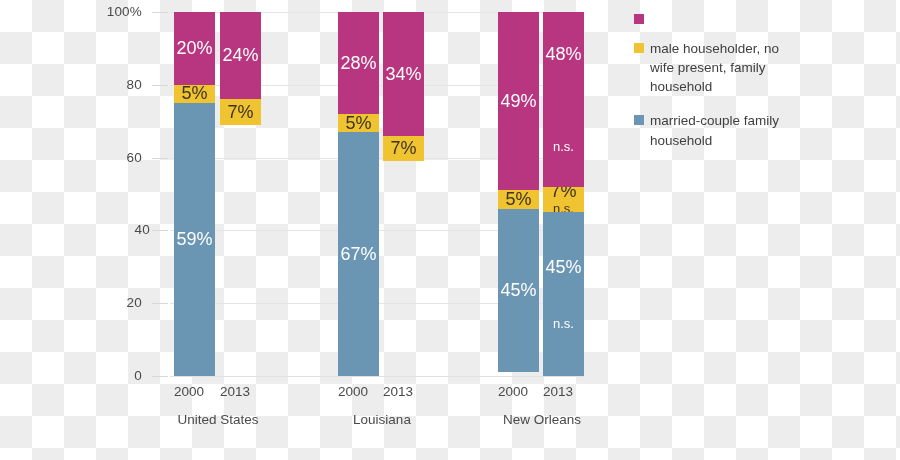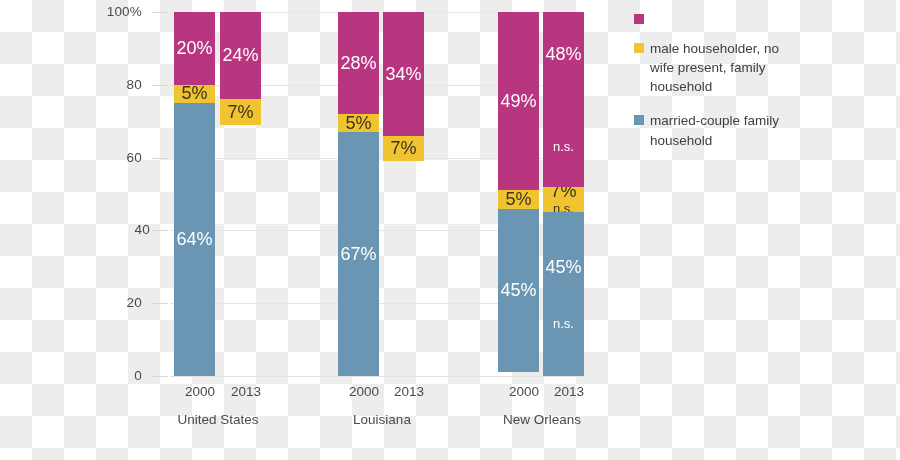--- a/index.html
+++ b/index.html
@@ -104,21 +104,21 @@
     justify-content: center;
     line-height: 1.05;
   }
   .seg.male .seg-label { line-height: 1.05; }
 
   
   .xtick {
     position: absolute;
     top: 384px;
     width: 41px;
-    text-align: right;
+    text-align: left;
     font-size: 13.5px;
     color: #4a4a4a;
   }
   .grouplabel {
     position: absolute;
     top: 412px;
     text-align: center;
     font-size: 13.5px;
     color: #4a4a4a;
   }
@@ -180,21 +180,21 @@
 
   <div class="plot" id="plot">
       <div class="bar" style="left: 0px;">
         <div class="seg female" style="height: 20%; background: rgb(184, 53, 127);">
           <div class="seg-label">20%</div>
         </div>
         <div class="seg male" style="height: 5%; background: rgb(240, 195, 48);">
           <div class="seg-label">5%</div>
         </div>
         <div class="seg married" style="height: 75%; background: rgb(107, 150, 179);">
-          <div class="seg-label">64%</div>
+          <div class="seg-label">59%</div>
         </div>
       </div>
       <div class="bar" style="left: 46px;">
         <div class="seg female" style="height: 24%; background: rgb(184, 53, 127);">
           <div class="seg-label">24%</div>
         </div>
         <div class="seg male" style="height: 7%; background: rgb(240, 195, 48);">
           <div class="seg-label">7%</div>
         </div>
       </div>

